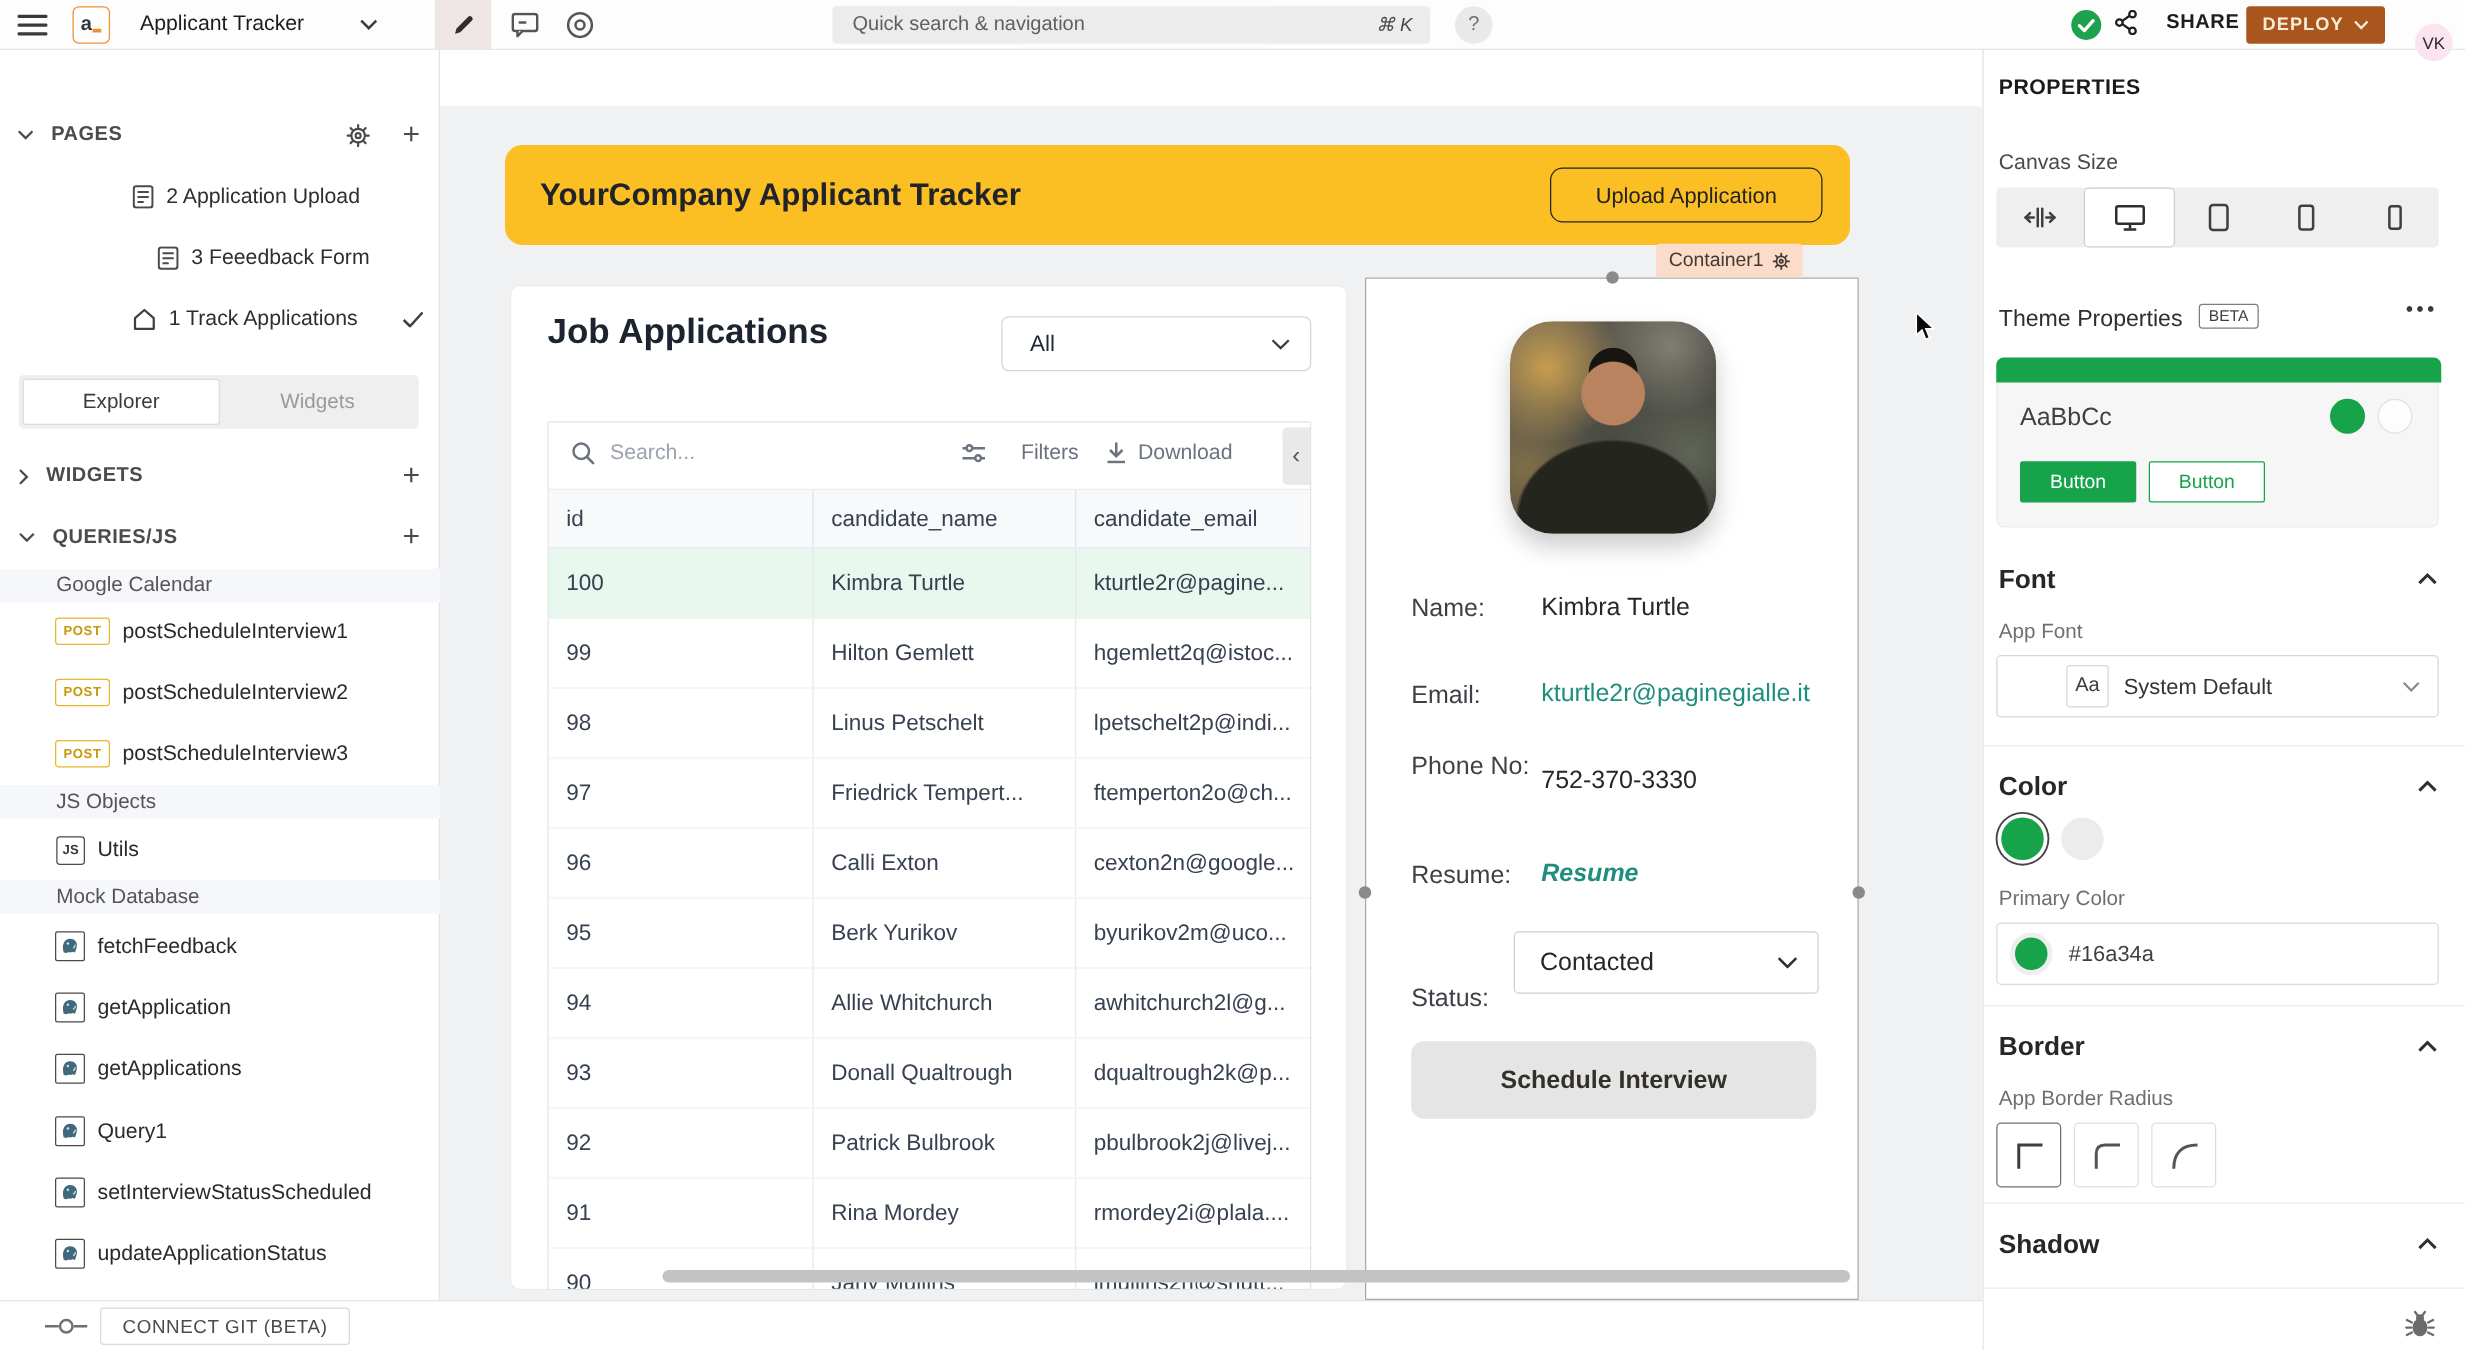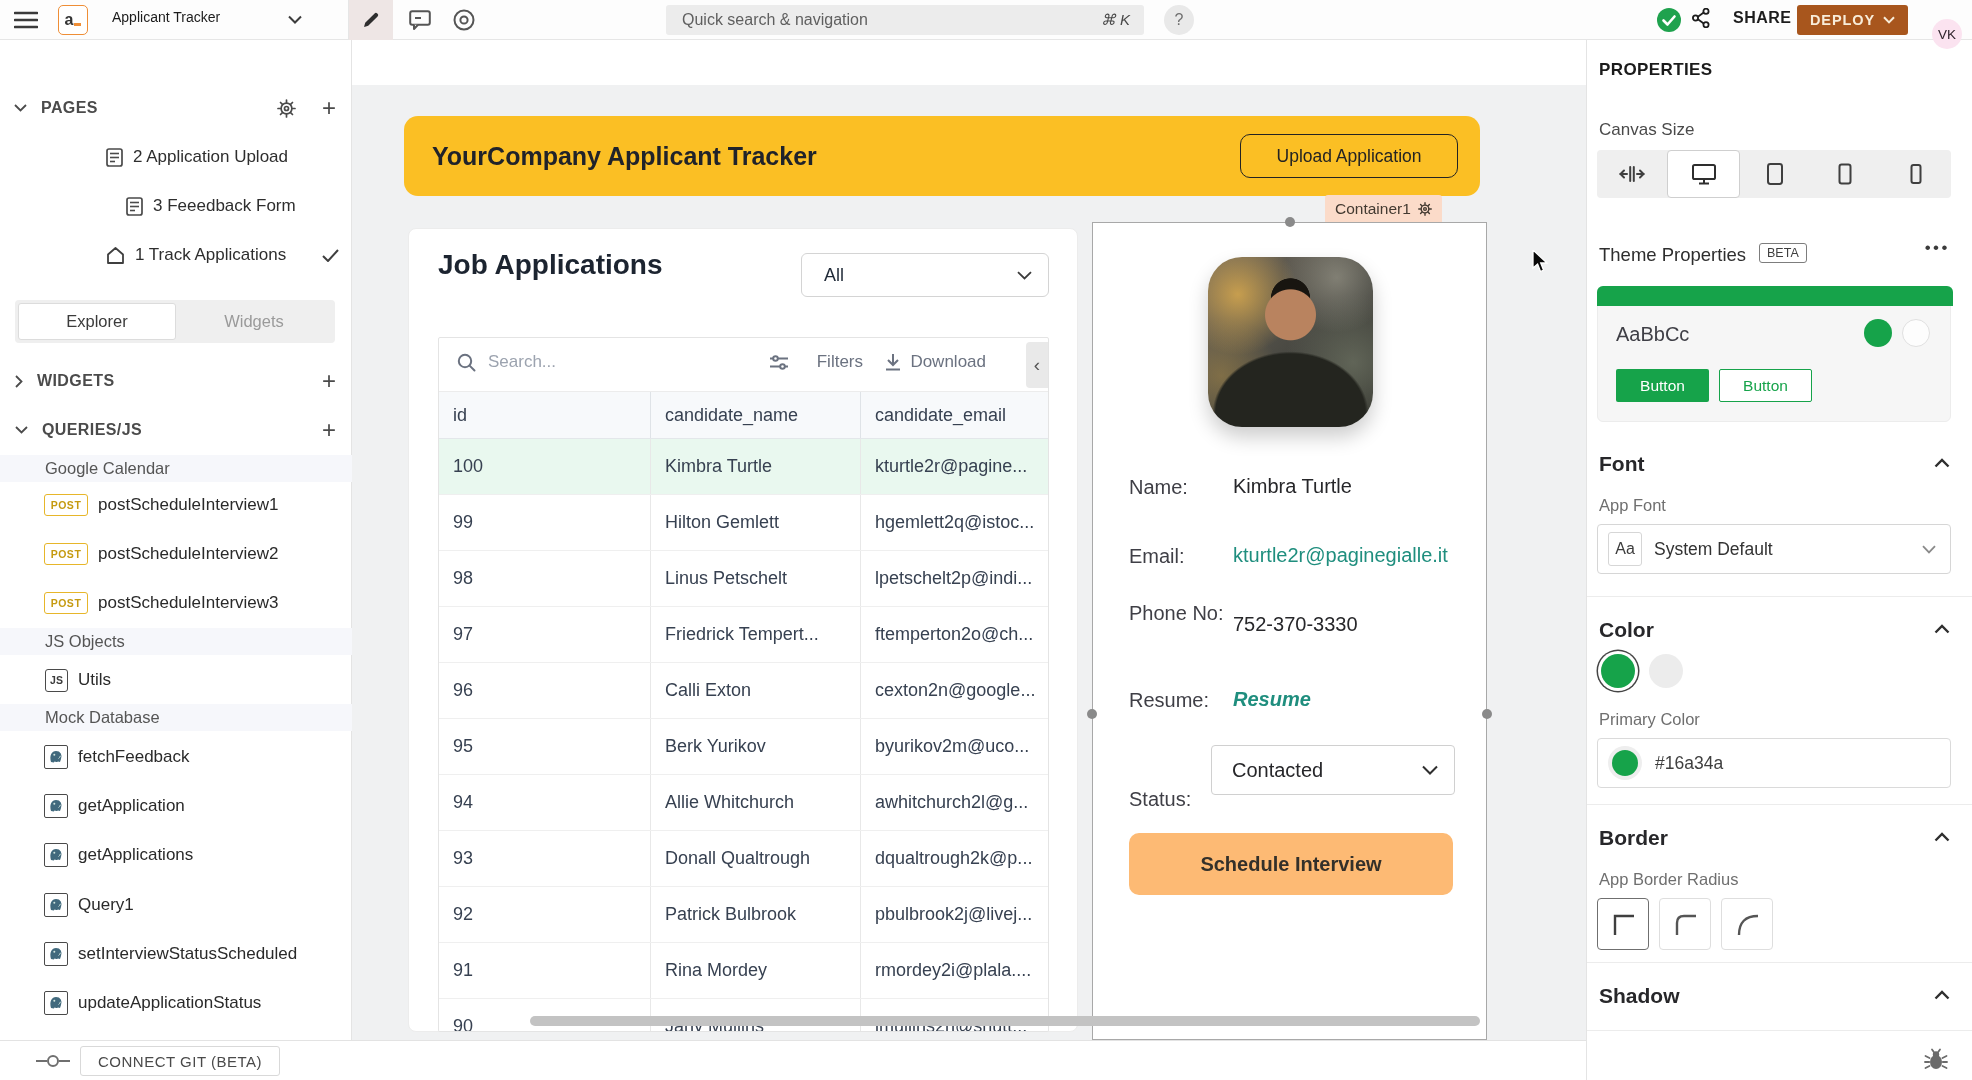--- a/index.html
+++ b/index.html
@@ -6,21 +6,21 @@
   html,body { width:1972px; height:1080px; overflow:hidden; }
   body { font-family:"Liberation Sans", sans-serif; color:#2b2b2b; background:#fff; }
   #app { position:relative; width:1972px; height:1080px; background:#fff; }
   svg { display:block; }
 
   
   .topbar { position:absolute; left:0; top:0; width:1972px; height:40px; background:#fdfdfd; border-bottom:1px solid #e6e6e6; z-index:30; }
   .hamburger { position:absolute; left:14px; top:11px; cursor:pointer; }
   .app-icon { position:absolute; left:58px; top:5px; width:30px; height:30px; border:1.6px solid #ef8e36; border-radius:5px; background:#fff; display:flex; align-items:center; justify-content:center; font-size:16px; font-weight:bold; color:#333; }
   .app-icon .cursor-bar { width:7px; height:2.5px; background:#ef8e36; margin:9px 0 0 1px; }
-  .app-name { position:absolute; left:112px; top:9px; font-size:14px; font-weight:500; color:#1c1c1c; }
+  .app-name { position:absolute; left:112px; top:9px; font-size:17px; font-weight:500; color:#1c1c1c; }
   .name-chev { position:absolute; left:288px; top:15px; }
   .tb-div { position:absolute; left:348px; top:0; width:1px; height:40px; background:#e6e6e6; }
   .tb-tool { position:absolute; top:0; width:44px; height:40px; display:flex; align-items:center; justify-content:center; }
   .tb-tool.active { background:#eee6e5; }
   .tb-search { position:absolute; left:666px; top:5px; width:478px; height:30px; background:#ececec; border-radius:3px; display:flex; align-items:center; }
   .tb-search .ph { margin-left:16px; font-size:16px; color:#5f5f5f; }
   .tb-search .kbd { margin-left:auto; margin-right:14px; font-size:15px; color:#484848; font-style:italic; }
   .tb-help { position:absolute; left:1164px; top:5px; width:30px; height:30px; border-radius:50%; background:#e9e9e9; display:flex; align-items:center; justify-content:center; font-size:16px; color:#6f6f6f; }
   .tb-check { position:absolute; left:1656px; top:7px; }
   .tb-share { position:absolute; left:1692px; top:8px; display:flex; align-items:center; gap:23px; font-size:16px; font-weight:bold; letter-spacing:.5px; color:#1d1d1d; cursor:pointer; }
@@ -104,21 +104,21 @@
       radial-gradient(circle at 88% 62%, rgba(105,110,95,.8), transparent 38%),
       radial-gradient(circle at 8% 70%, rgba(165,135,70,.55), transparent 30%),
       linear-gradient(135deg,#6e665a,#474741 55%,#33342e); }
   .d-label { position:absolute; left:36px; width:95px; font-size:20px; color:#3f3f46; line-height:1.25; }
   .d-value { position:absolute; left:140px; font-size:20px; color:#27272a; }
   .d-link { color:#1f8e7e; }
   .d-resume { font-style:italic; font-weight:bold; }
   .d-status-sel { position:absolute; left:118px; top:522px; width:244px; height:50px; border:1px solid #d0d0d0; border-radius:4px; background:#fff; display:flex; align-items:center; cursor:pointer; }
   .d-status-sel .val { margin-left:20px; font-size:20px; color:#27272a; }
   .d-status-sel .chev { margin-left:auto; margin-right:16px; }
-  .d-btn { position:absolute; left:36px; top:610px; width:324px; height:62px; background:#fdba74; border-radius:10px; display:flex; align-items:center; justify-content:center; font-size:20px; font-weight:bold; color:#33302a; cursor:pointer; }
+  .d-btn { position:absolute; left:36px; top:610px; width:324px; height:62px; background:#e5e5e5; border-radius:10px; display:flex; align-items:center; justify-content:center; font-size:20px; font-weight:bold; color:#33302a; cursor:pointer; }
 
   .hscroll { position:absolute; left:178px; top:976px; width:950px; height:10px; background:#c3c3c3; border-radius:5px; z-index:7; cursor:pointer; }
   .mouse-cursor { position:absolute; left:1180px; top:210px; z-index:50; }
 
   
   .rightpanel { position:absolute; left:1586px; top:40px; width:386px; height:1040px; background:#fff; border-left:1px solid #e4e4e4; z-index:20; }
   .p-title { position:absolute; left:12px; top:20px; font-size:17px; font-weight:600; letter-spacing:.4px; color:#1b1b1b; }
   .p-label { position:absolute; font-size:17px; color:#4a4a4a; }
   .p-sublabel { position:absolute; font-size:16.5px; color:#6f6f6f; }
   .p-seg { position:absolute; left:10px; top:110px; width:354px; height:48px; background:#efefef; border-radius:4px; display:flex; }
@@ -657,21 +657,21 @@
       <span class="theme-btn outline" style="border:1px solid #16a34a; color:#16a34a;">Button</span>
     </div>
 
     <span class="sec-head" style="top:412px;">Font</span>
     <span class="caret" style="top:418px;">
         <svg width="16" height="10" viewBox="0 0 16 10">
           <polyline points="1.5,8.5 8,2 14.5,8.5" fill="none" stroke="#2f2f2f" stroke-width="2.4"></polyline>
         </svg>
       </span>
     <span class="p-sublabel" style="left:12px; top:456px;">App Font</span>
-    <div class="p-select" style="top:484px;">
+    <div class="p-select" style="top:484px;padding-left:45px;">
       <span class="aa-box">Aa</span>
       <span class="val">System Default</span>
       <span class="chev">
           <svg width="14" height="9" viewBox="0 0 14 9">
             <polyline points="1,1.2 7,7.4 13,1.2" fill="none" stroke="#8a8a8a" stroke-width="1.8"></polyline>
           </svg>
         </span>
     </div>
 
     <div class="p-div" style="top:556px;"></div>

